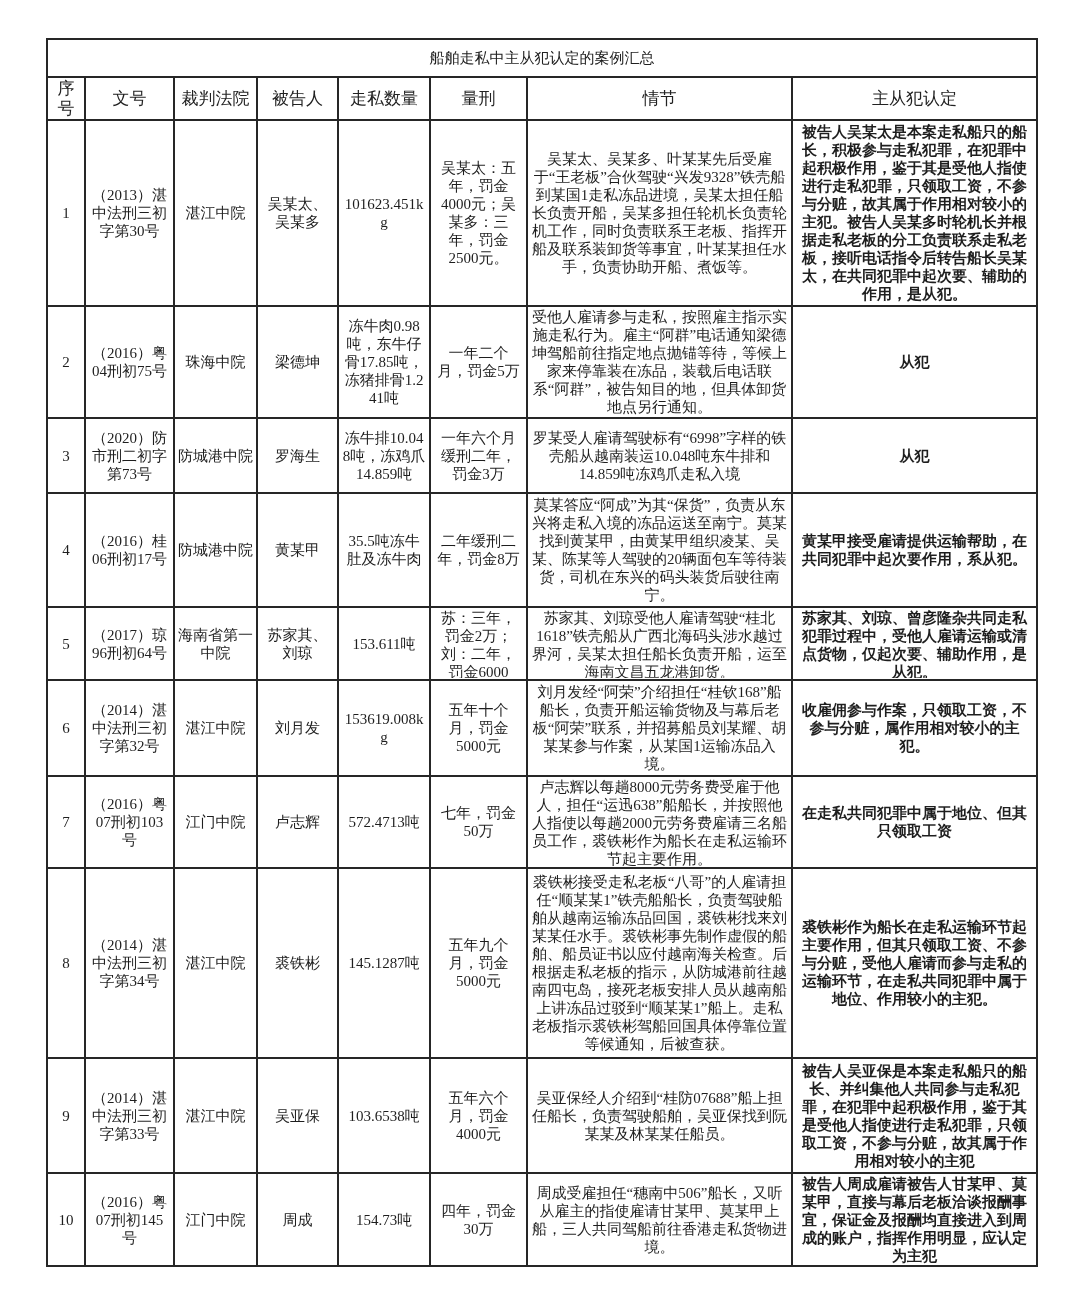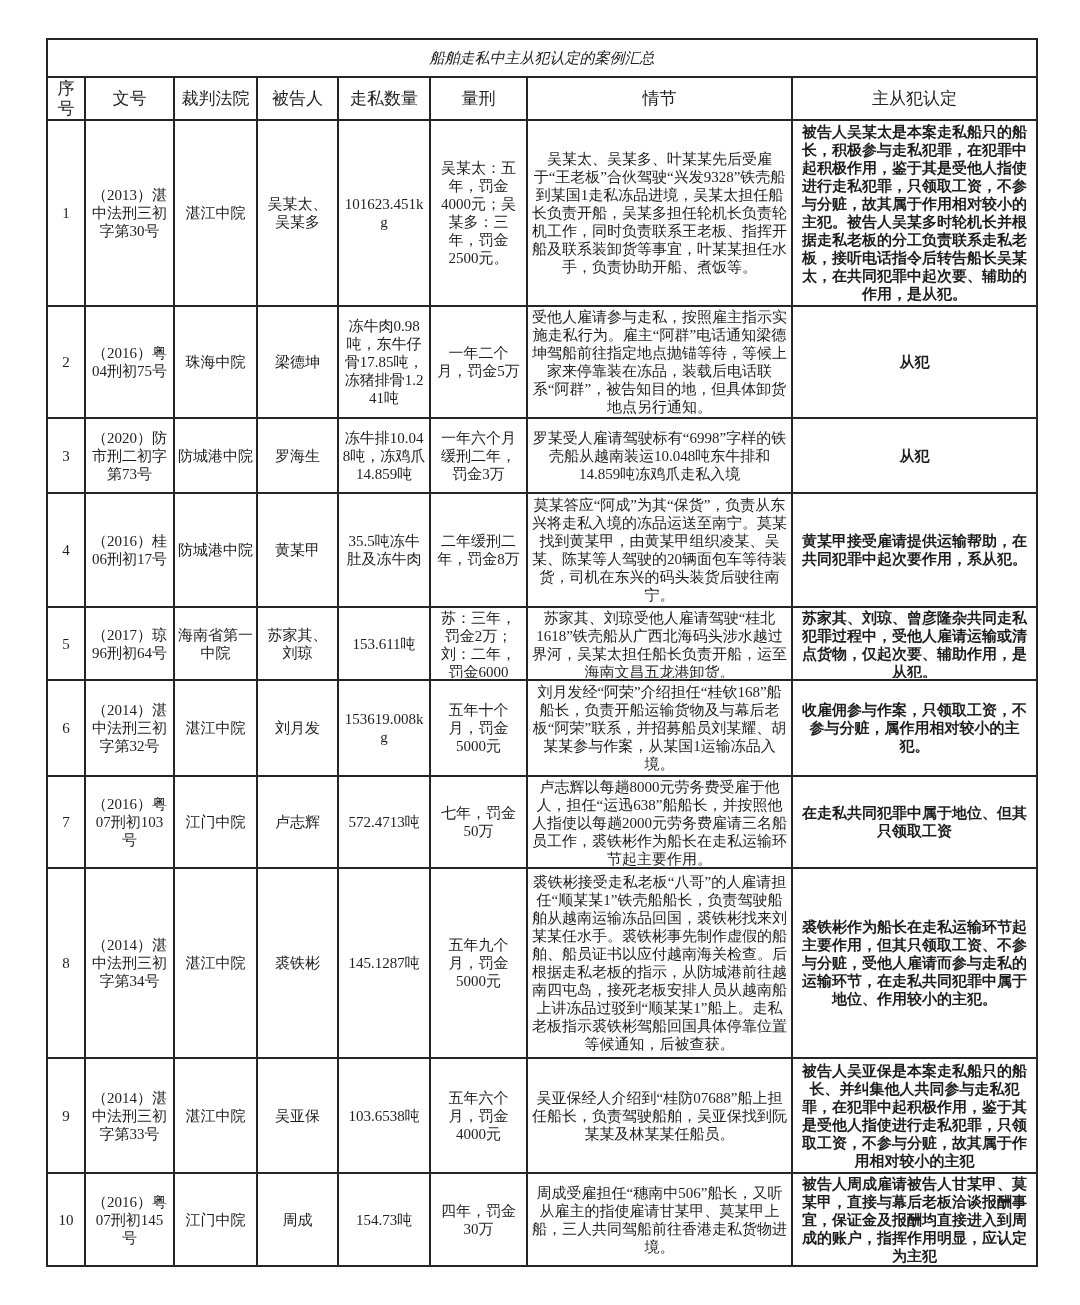--- a/index.html
+++ b/index.html
@@ -15,21 +15,21 @@
       text-align: center;
       vertical-align: middle;
       font-family: "Liberation Serif", "DejaVu Serif", serif;
       font-size: 15px;
       line-height: 18px;
       overflow: hidden;
     }
     .cc { overflow: hidden; max-height: calc(var(--h, 200px) - 4px); }
     td.title {
       font-family: "Liberation Sans", "DejaVu Sans", sans-serif;
-      font-size: 31px; line-height: 34px; color: #202020; font-style: italic;
+      font-size: 31px; line-height: 34px; color: #202020;
     }
     tr.head td {
       font-family: "Liberation Sans", "DejaVu Sans", sans-serif;
       font-size: 17px; line-height: 20px; color: #222;
     }
     tr.head td.seq { padding: 0 2px; border-radius: 9px; }
     td.facts { text-align: justify; padding: 0 2px 0 2px; margin-top: 44px; }
     td.determ { padding: 0 6px; font-weight: bold; }
     td.qty { padding: 0 2px; word-break: break-all; }
     td.seq { padding: 0 2px; }

